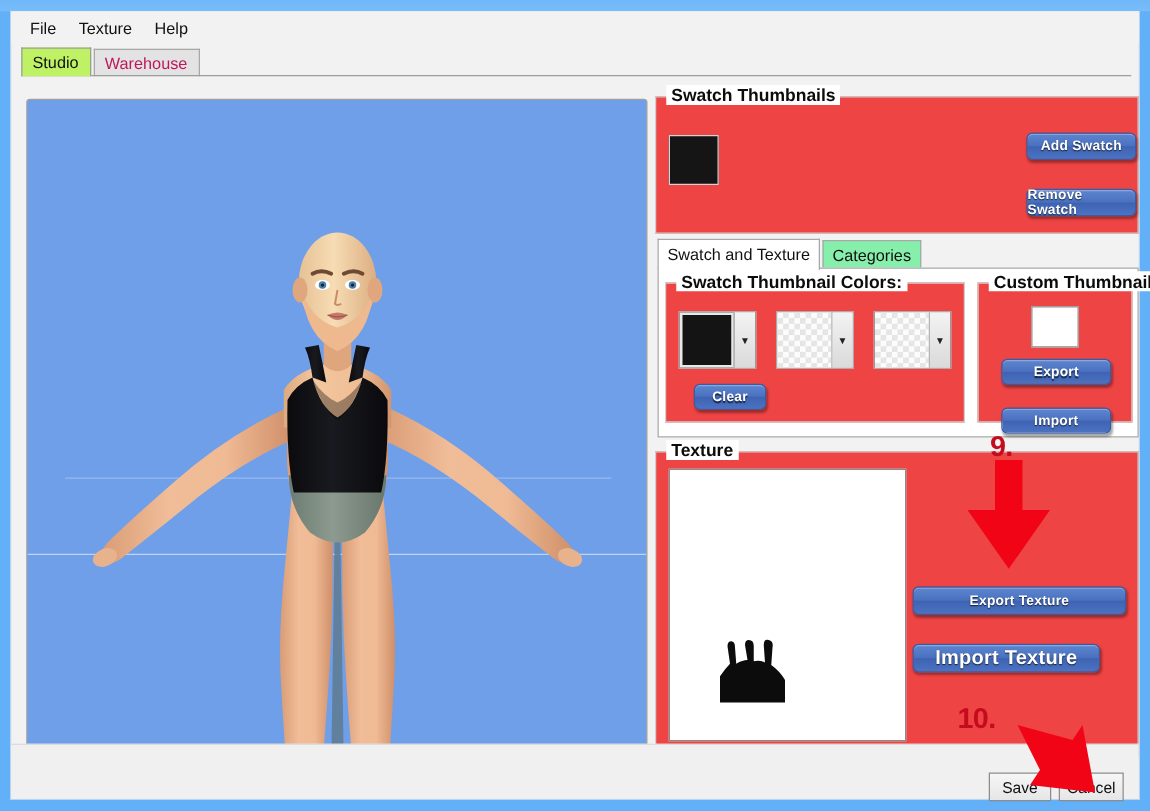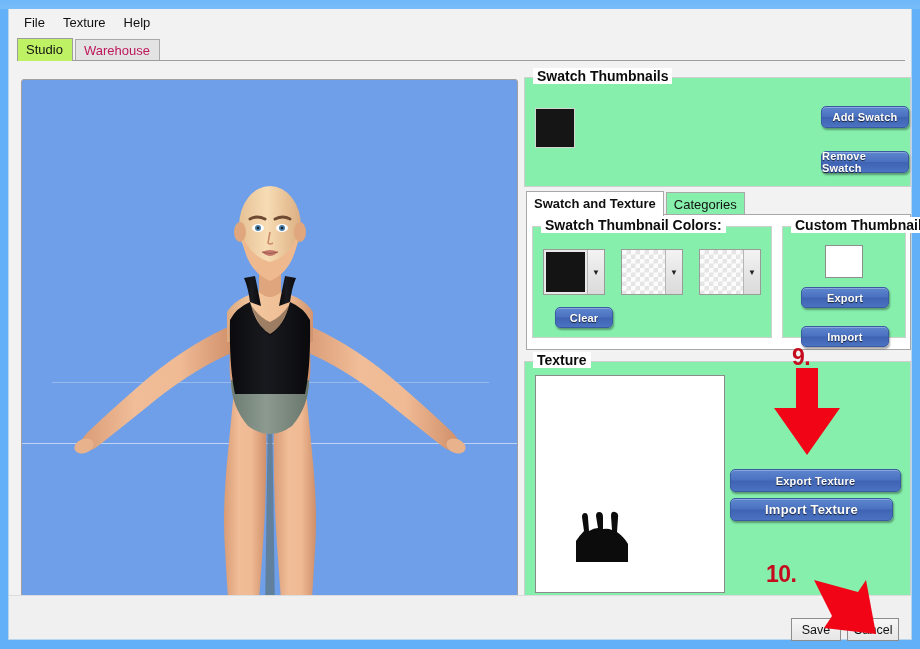--- a/index.html
+++ b/index.html
@@ -100,21 +100,21 @@
 
   
   #right-panel {
     position: absolute; left: 511px; top: 60px;
     width: 391px; height: 542px;
   }
 
   .groupbox {
     position: absolute;
     border: 1px solid #cfcfcf;
-    background: #86efac;
+    background: #ef4444;
   }
   .group-title {
     position: absolute;
     top: -10px; left: 8px;
     background: #ffffff;
     padding: 0 4px;
     font-size: 14px;
     font-weight: bold;
     color: #0c0c0c;
     white-space: nowrap;
@@ -155,21 +155,21 @@
     position: absolute; left: 6px; top: 122px;
     display: flex; align-items: flex-end;
   }
   .stab {
     font-size: 13px; color: #111;
     padding: 4px 7px 4px 7px;
     border: 1px solid #a8a8a8;
     border-bottom: none;
     cursor: default;
   }
-  .stab.active { background: #ffffff; padding-bottom: 5px; z-index: 3; font-weight: bold; }
+  .stab.active { background: #ffffff; padding-bottom: 5px; z-index: 3; }
   .stab.inactive { background: #86efac; margin-left: 2px; }
 
   #subtab-panel {
     position: absolute; left: 6px; top: 145px;
     width: 385px; height: 136px;
     background: #ffffff;
     border: 1px solid #a8a8a8;
   }
 
   
@@ -218,21 +218,21 @@
   
   #texture-box { left: 4px; top: 292px; width: 387px; height: 245px; }
   #texture-preview {
     position: absolute; left: 10px; top: 13px;
     width: 190px; height: 218px;
     background: #ffffff;
     border: 1px solid #8a8a8a;
   }
   #texture-art { position: absolute; left: 36px; top: 135px; }
   #export-texture-btn { left: 205px; top: 107px; width: 171px; height: 23px; font-size: 11px; }
-  #import-texture-btn { left: 205px; top: 136px; width: 163px; height: 23px; font-size: 13px; }
+  #import-texture-btn { left: 205px; top: 153px; width: 150px; height: 23px; font-size: 16px; }
 
   
   #bottombar {
     position: absolute; left: 0; bottom: 0;
     width: 100%; height: 44px;
     background: #f0f0f0;
     border-top: 1px solid #dcdcdc;
   }
   .winbtn {
     position: absolute;

